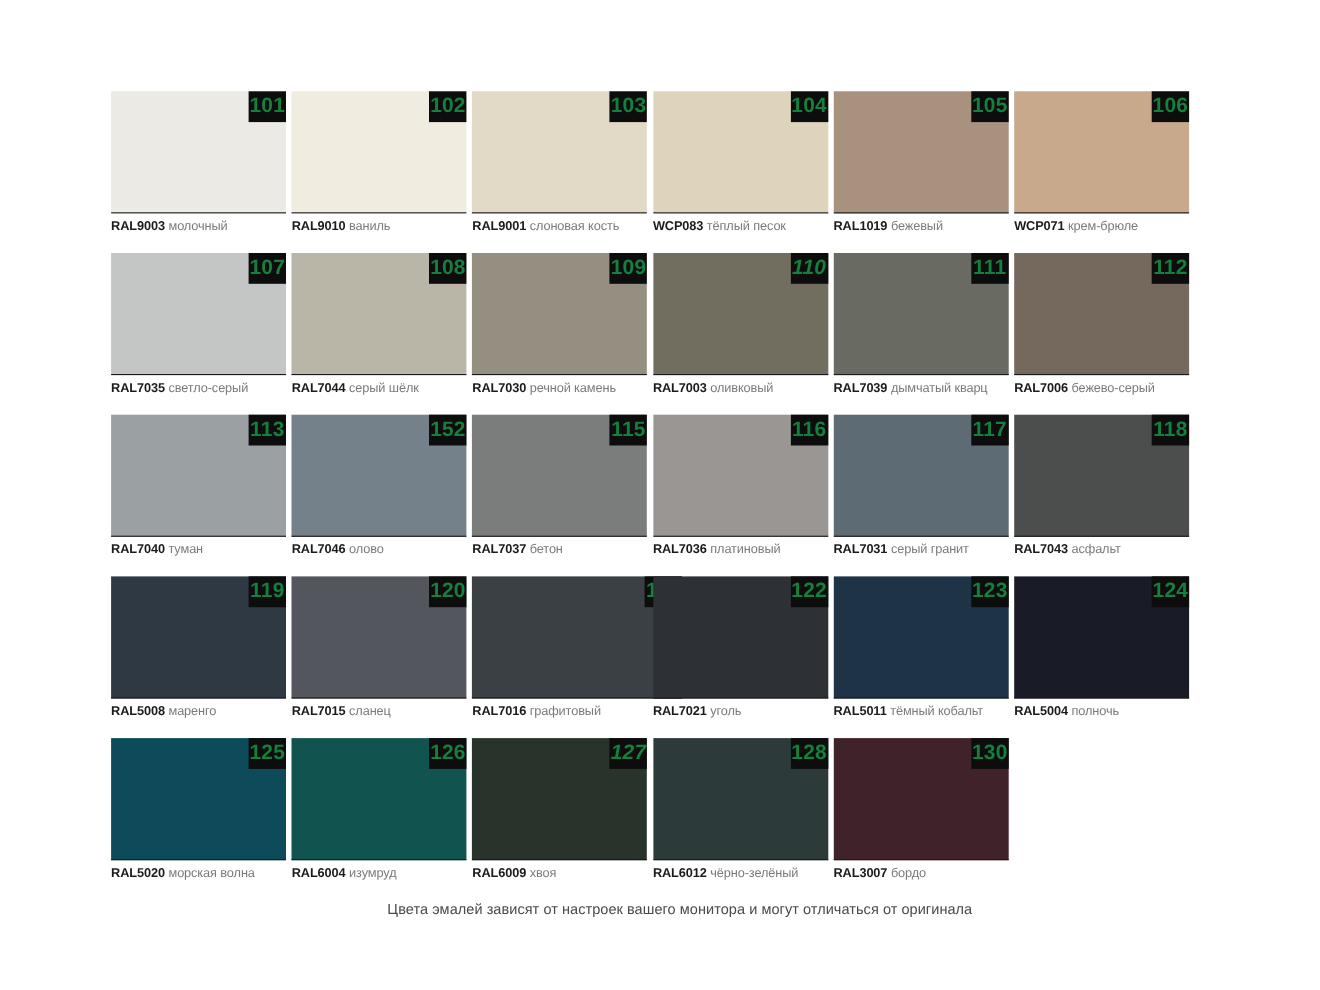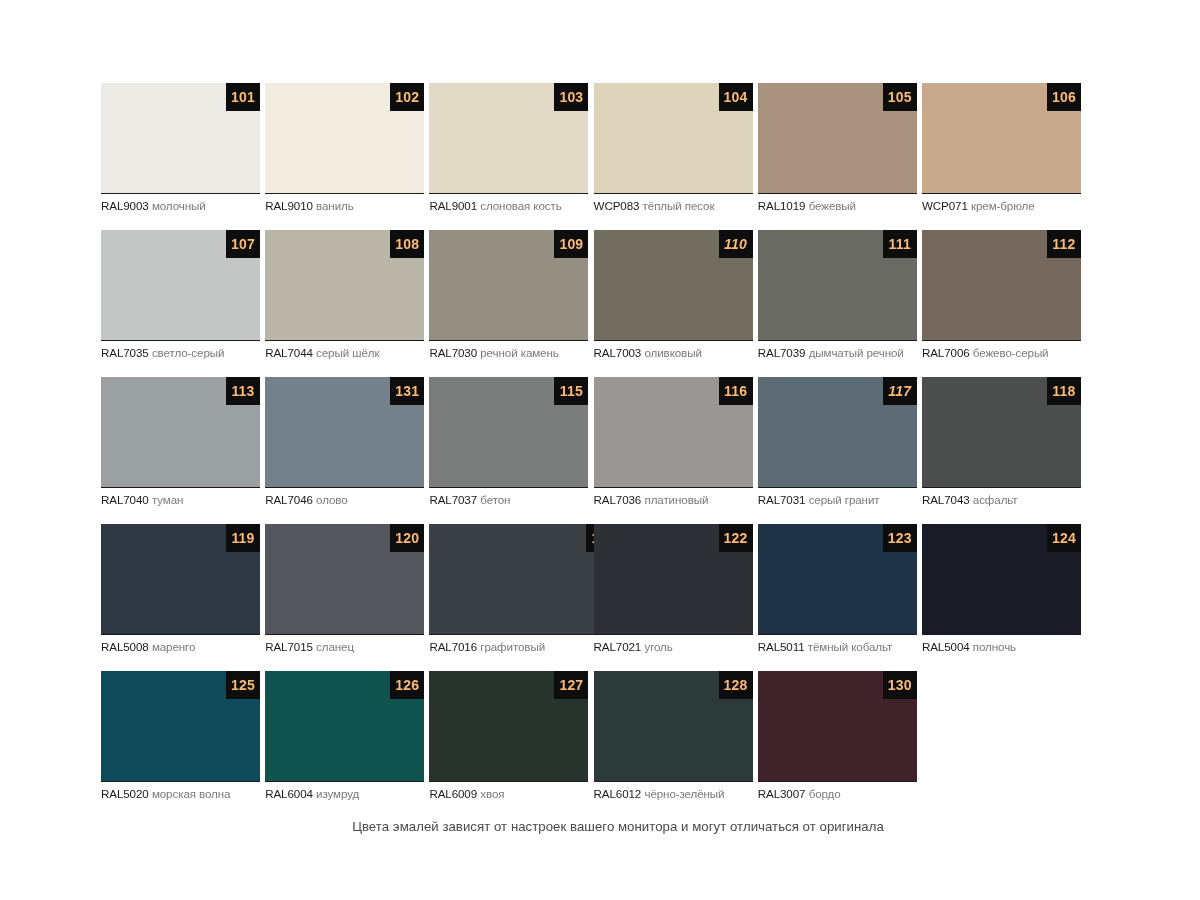--- a/index.html
+++ b/index.html
@@ -41,38 +41,38 @@
     border-bottom: 1.5px solid #1a1a1a;
     box-sizing: content-box;
   }
   .swatch-number {
     position: absolute;
     top: 0;
     right: 0;
     width: 34px;
     height: 28px;
     background: #0d0d0d;
-    color: #fdba74;
-    font-size: 14px;
+    color: #15803d;
+    font-size: 19px;
     font-weight: bold;
     letter-spacing: 0.2px;
     display: flex;
     align-items: center;
     justify-content: center;
     font-family: "Liberation Sans", "DejaVu Sans", sans-serif;
   }
   .swatch-label {
     padding-top: 5px;
     font-size: 11.6px;
     line-height: 14px;
     white-space: nowrap;
     color: #6e6e6e;
   }
   .swatch-code {
-    font-weight: normal;
+    font-weight: bold;
     color: #1b1b1b;
     letter-spacing: -0.1px;
   }
   .swatch-name {
     color: #7a7a7a;
     letter-spacing: -0.1px;
   }
   #palette-footnote {
     position: absolute;
     left: 0;
@@ -149,54 +149,54 @@
       <div class="swatch-cell">
         <div class="swatch-chip" style="background: rgb(113, 109, 95); font-style: italic;">
           <div class="swatch-number">110</div>
         </div>
         <div class="swatch-label"><span class="swatch-code">RAL7003</span> <span class="swatch-name">оливковый</span></div>
       </div>
       <div class="swatch-cell">
         <div class="swatch-chip" style="background: rgb(105, 106, 98);">
           <div class="swatch-number">111</div>
         </div>
-        <div class="swatch-label"><span class="swatch-code">RAL7039</span> <span class="swatch-name">дымчатый речной</span></div>
+        <div class="swatch-label"><span class="swatch-code">RAL7039</span> <span class="swatch-name">дымчатый кварц</span></div>
       </div>
       <div class="swatch-cell">
         <div class="swatch-chip" style="background: rgb(117, 104, 92);">
           <div class="swatch-number">112</div>
         </div>
         <div class="swatch-label"><span class="swatch-code">RAL7006</span> <span class="swatch-name">бежево-серый</span></div>
       </div>
       <div class="swatch-cell">
         <div class="swatch-chip" style="background: rgb(155, 160, 163);">
           <div class="swatch-number">113</div>
         </div>
         <div class="swatch-label"><span class="swatch-code">RAL7040</span> <span class="swatch-name">туман</span></div>
       </div>
       <div class="swatch-cell">
         <div class="swatch-chip" style="background: rgb(116, 128, 138);">
-          <div class="swatch-number">131</div>
+          <div class="swatch-number">152</div>
         </div>
         <div class="swatch-label"><span class="swatch-code">RAL7046</span> <span class="swatch-name">олово</span></div>
       </div>
       <div class="swatch-cell">
         <div class="swatch-chip" style="background: rgb(123, 125, 125);">
           <div class="swatch-number">115</div>
         </div>
         <div class="swatch-label"><span class="swatch-code">RAL7037</span> <span class="swatch-name">бетон</span></div>
       </div>
       <div class="swatch-cell">
         <div class="swatch-chip" style="background: rgb(154, 150, 148);">
           <div class="swatch-number">116</div>
         </div>
         <div class="swatch-label"><span class="swatch-code">RAL7036</span> <span class="swatch-name">платиновый</span></div>
       </div>
       <div class="swatch-cell">
-        <div class="swatch-chip" style="background: rgb(93, 107, 116); font-style: italic;">
+        <div class="swatch-chip" style="background: rgb(93, 107, 116);">
           <div class="swatch-number">117</div>
         </div>
         <div class="swatch-label"><span class="swatch-code">RAL7031</span> <span class="swatch-name">серый гранит</span></div>
       </div>
       <div class="swatch-cell">
         <div class="swatch-chip" style="background: rgb(76, 78, 77);">
           <div class="swatch-number">118</div>
         </div>
         <div class="swatch-label"><span class="swatch-code">RAL7043</span> <span class="swatch-name">асфальт</span></div>
       </div>
@@ -242,21 +242,21 @@
         </div>
         <div class="swatch-label"><span class="swatch-code">RAL5020</span> <span class="swatch-name">морская волна</span></div>
       </div>
       <div class="swatch-cell">
         <div class="swatch-chip" style="background: rgb(17, 84, 79);">
           <div class="swatch-number">126</div>
         </div>
         <div class="swatch-label"><span class="swatch-code">RAL6004</span> <span class="swatch-name">изумруд</span></div>
       </div>
       <div class="swatch-cell">
-        <div class="swatch-chip" style="background: rgb(39, 51, 43);">
+        <div class="swatch-chip" style="background: rgb(39, 51, 43); font-style: italic;">
           <div class="swatch-number">127</div>
         </div>
         <div class="swatch-label"><span class="swatch-code">RAL6009</span> <span class="swatch-name">хвоя</span></div>
       </div>
       <div class="swatch-cell">
         <div class="swatch-chip" style="background: rgb(44, 58, 57);">
           <div class="swatch-number">128</div>
         </div>
         <div class="swatch-label"><span class="swatch-code">RAL6012</span> <span class="swatch-name">чёрно-зелёный</span></div>
       </div>

